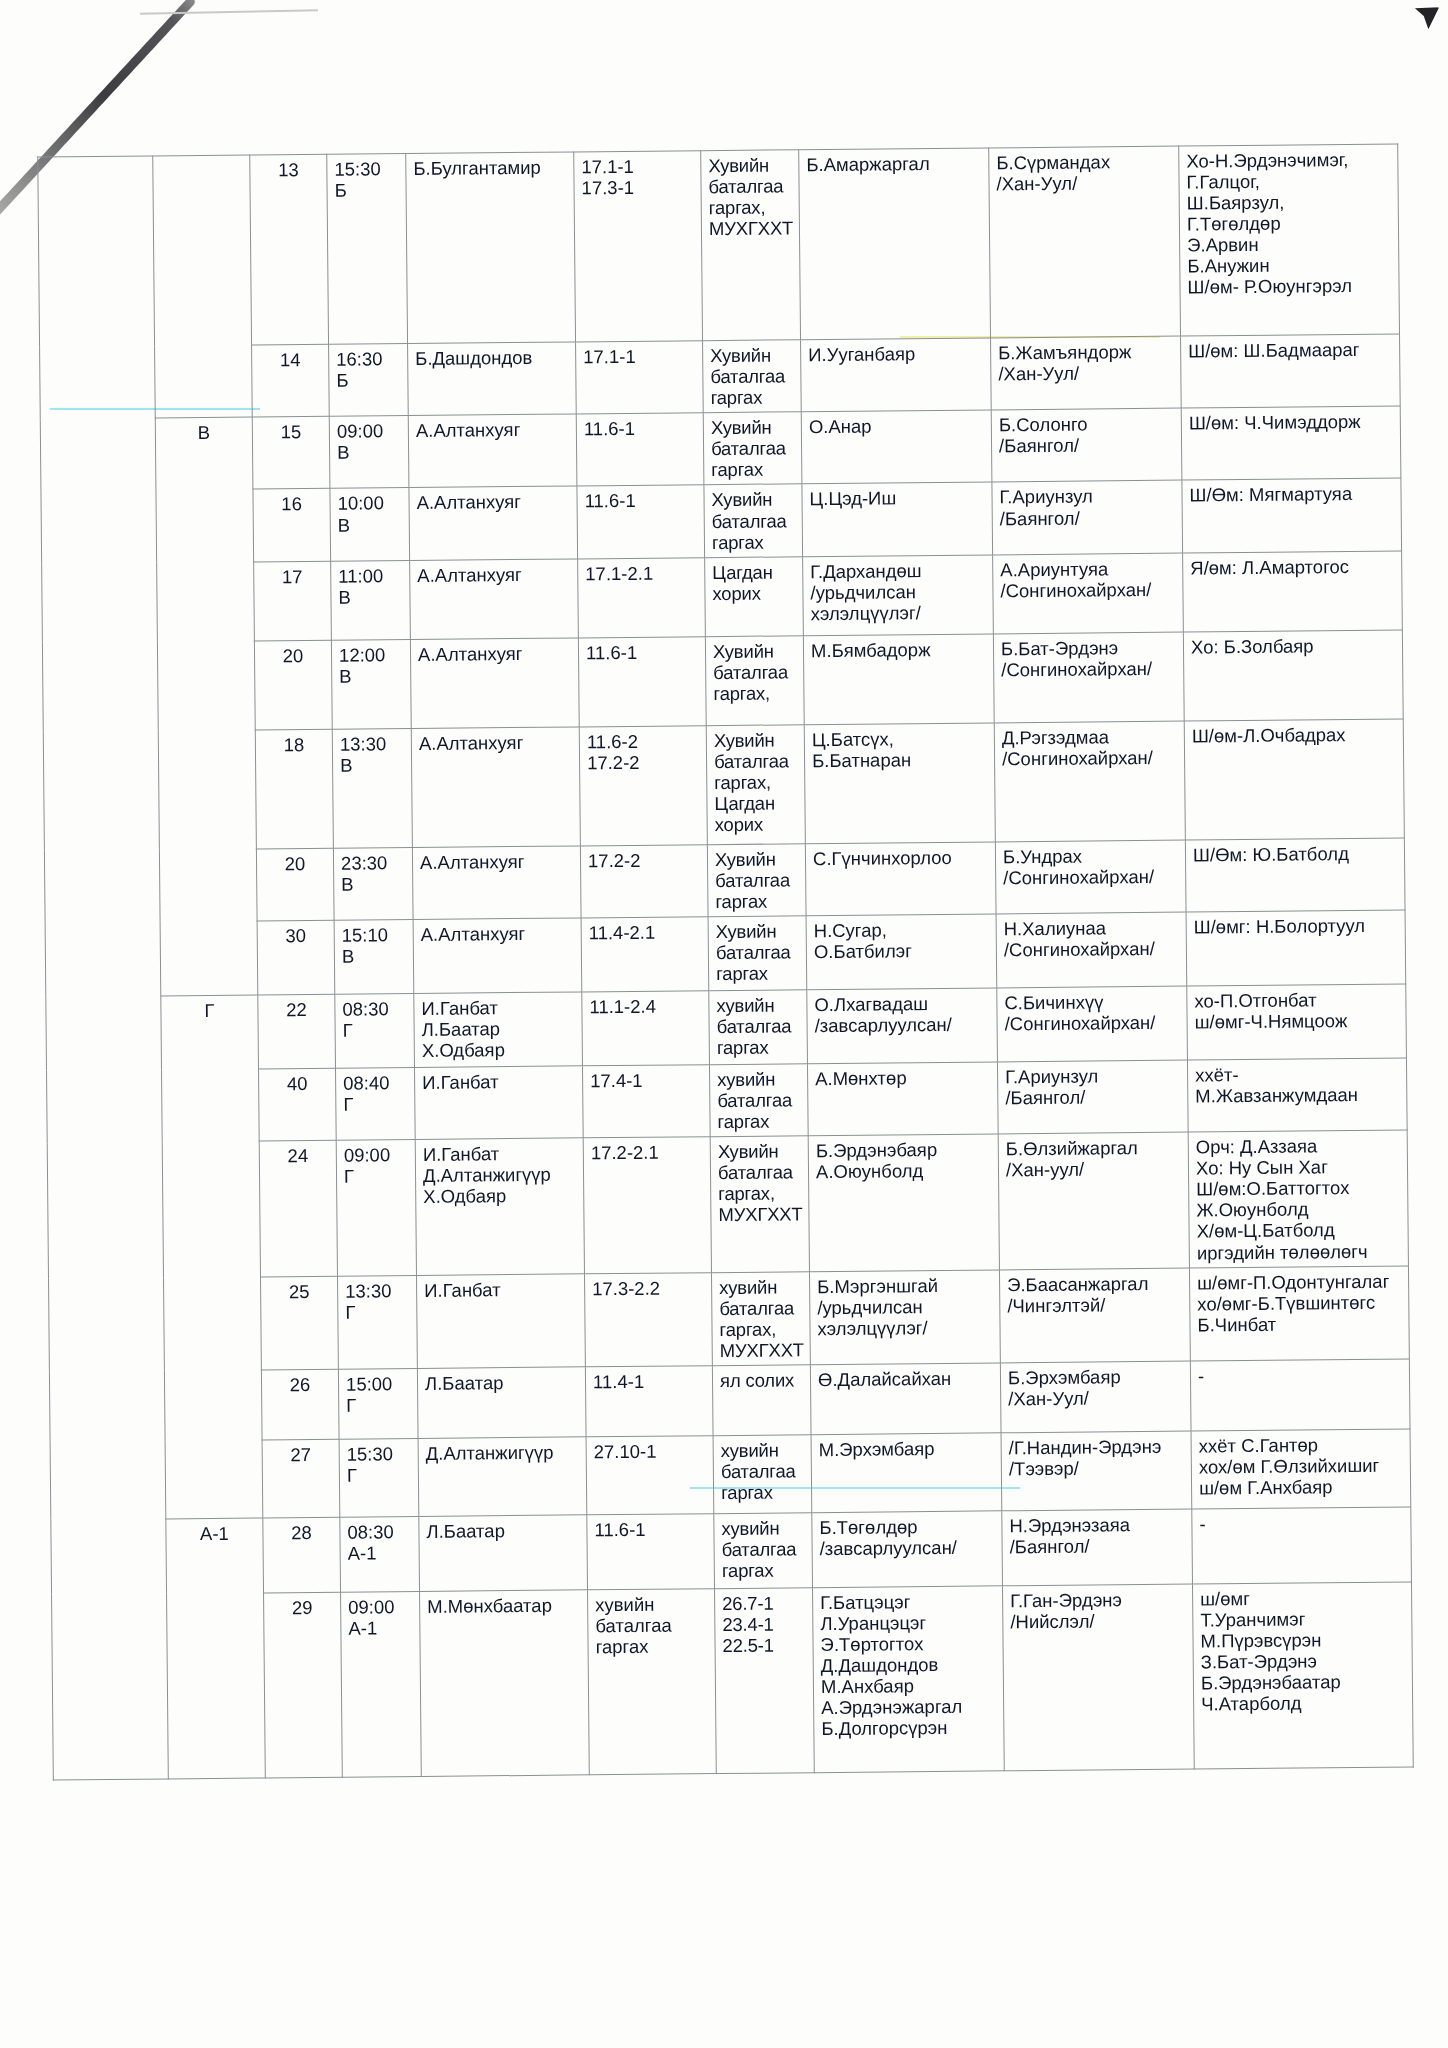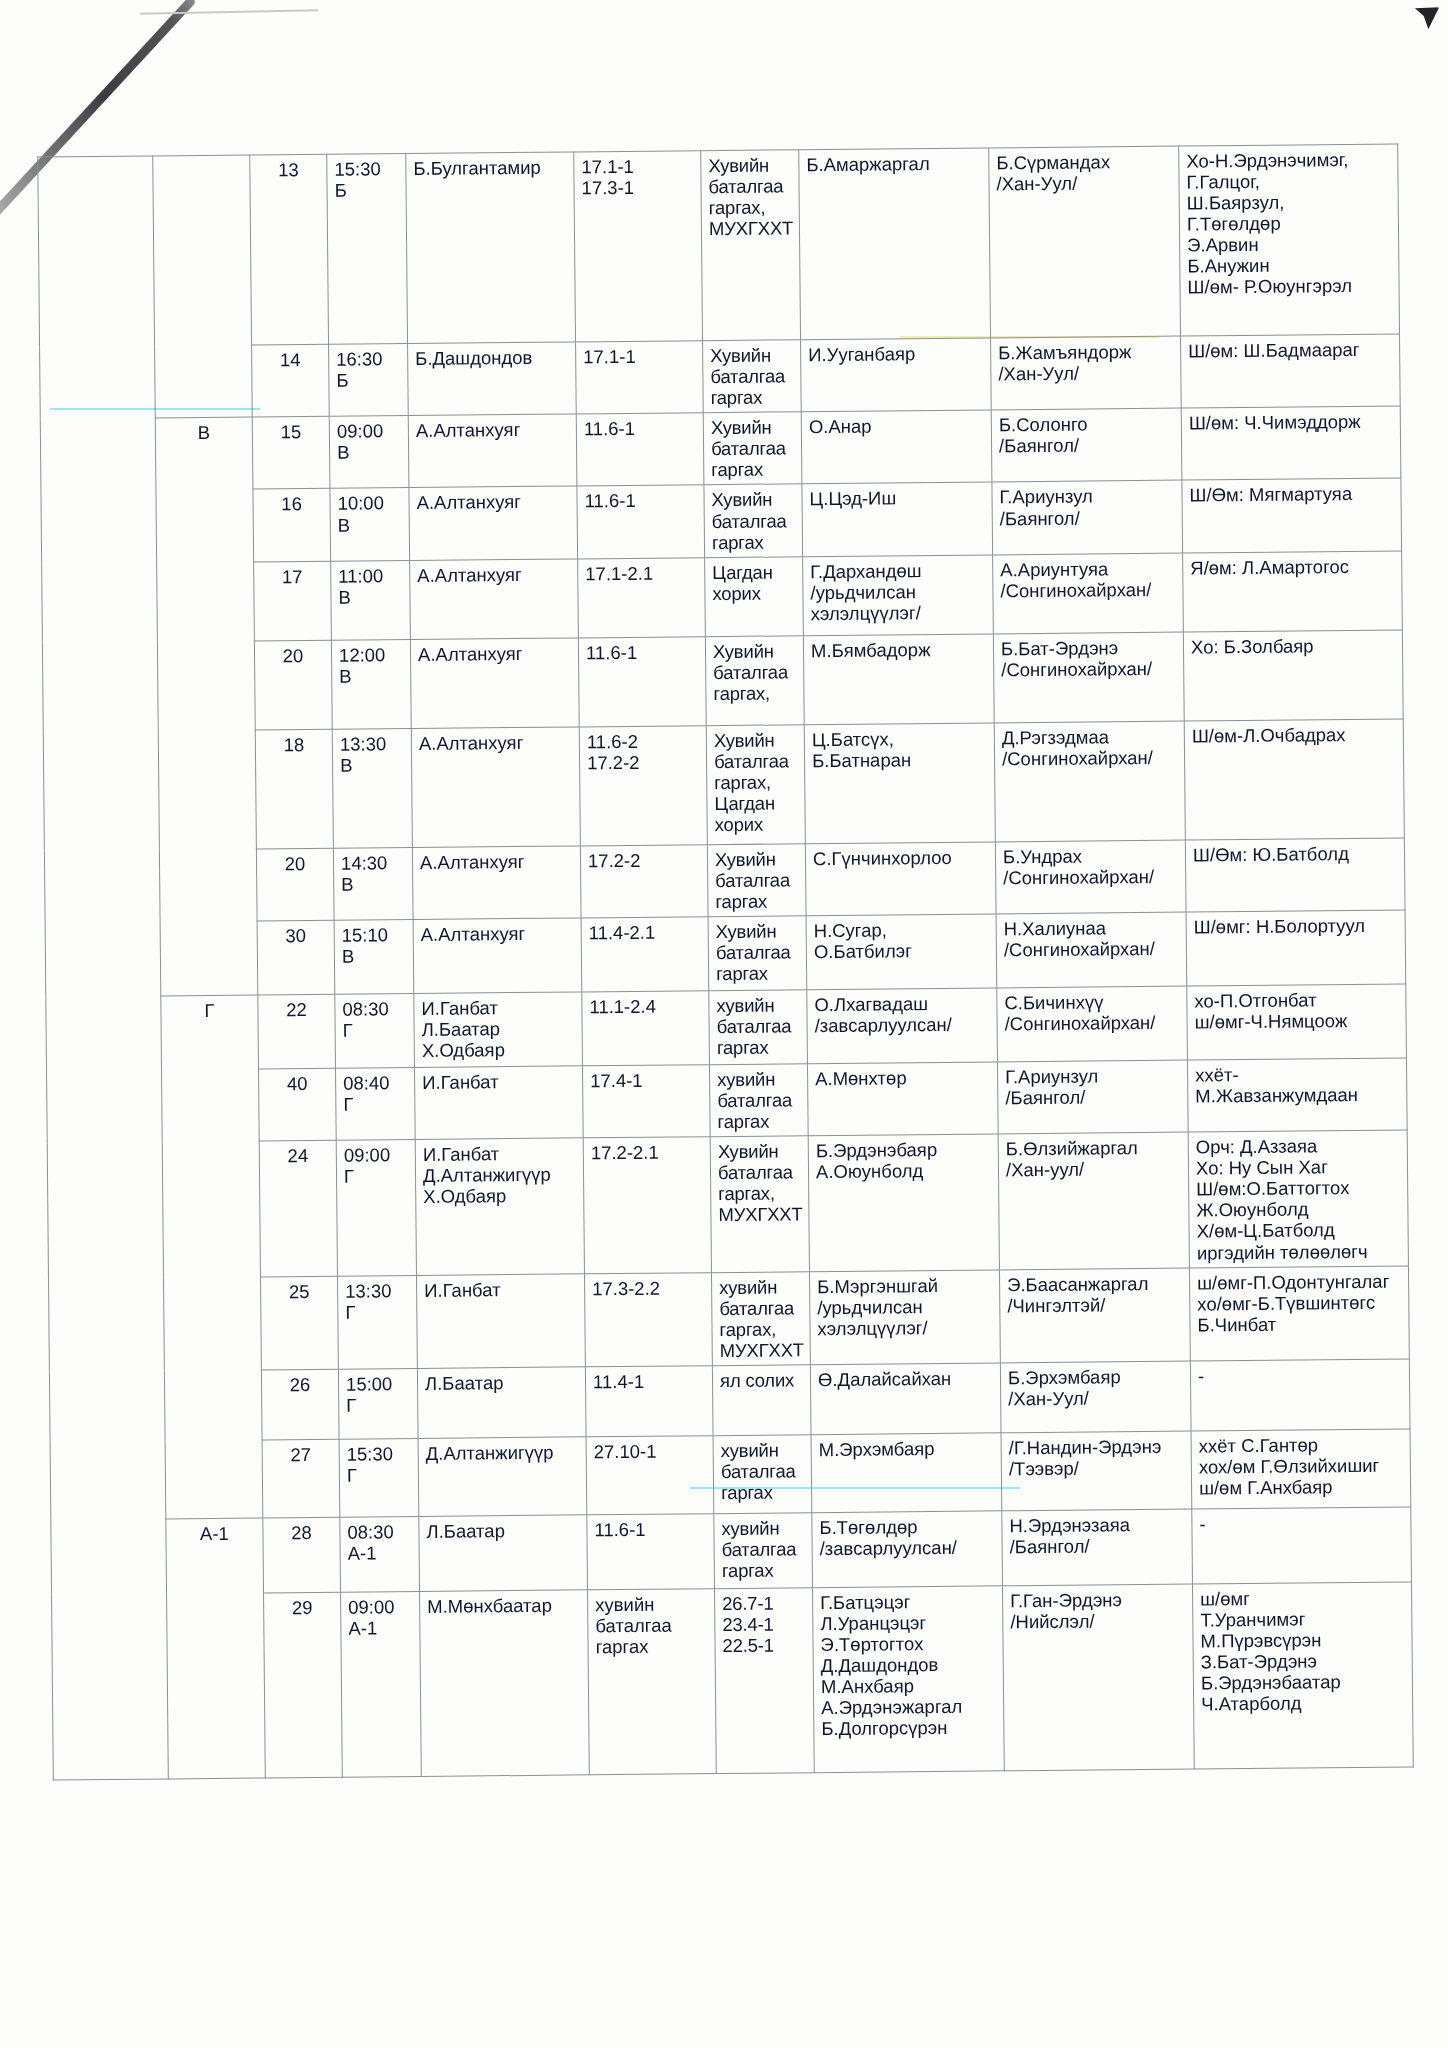--- a/index.html
+++ b/index.html
@@ -300,21 +300,21 @@
           </td>
           <td class="part-cell">
             <div>Ш/өм-Л.Очбадрах</div>
           </td>
         </tr>
         <tr style="height: 72px;">
           <td class="no-cell">
             <div>20</div>
           </td>
           <td class="time-cell">
-            <div>14:30</div>
+            <div>23:30</div>
             <div>В</div>
           </td>
           <td class="judge-cell vmid">
             <div>А.Алтанхуяг</div>
           </td>
           <td class="case-cell vmid">
             <div>17.2-2</div>
           </td>
           <td class="type-cell">
             <div>Хувийн</div>

